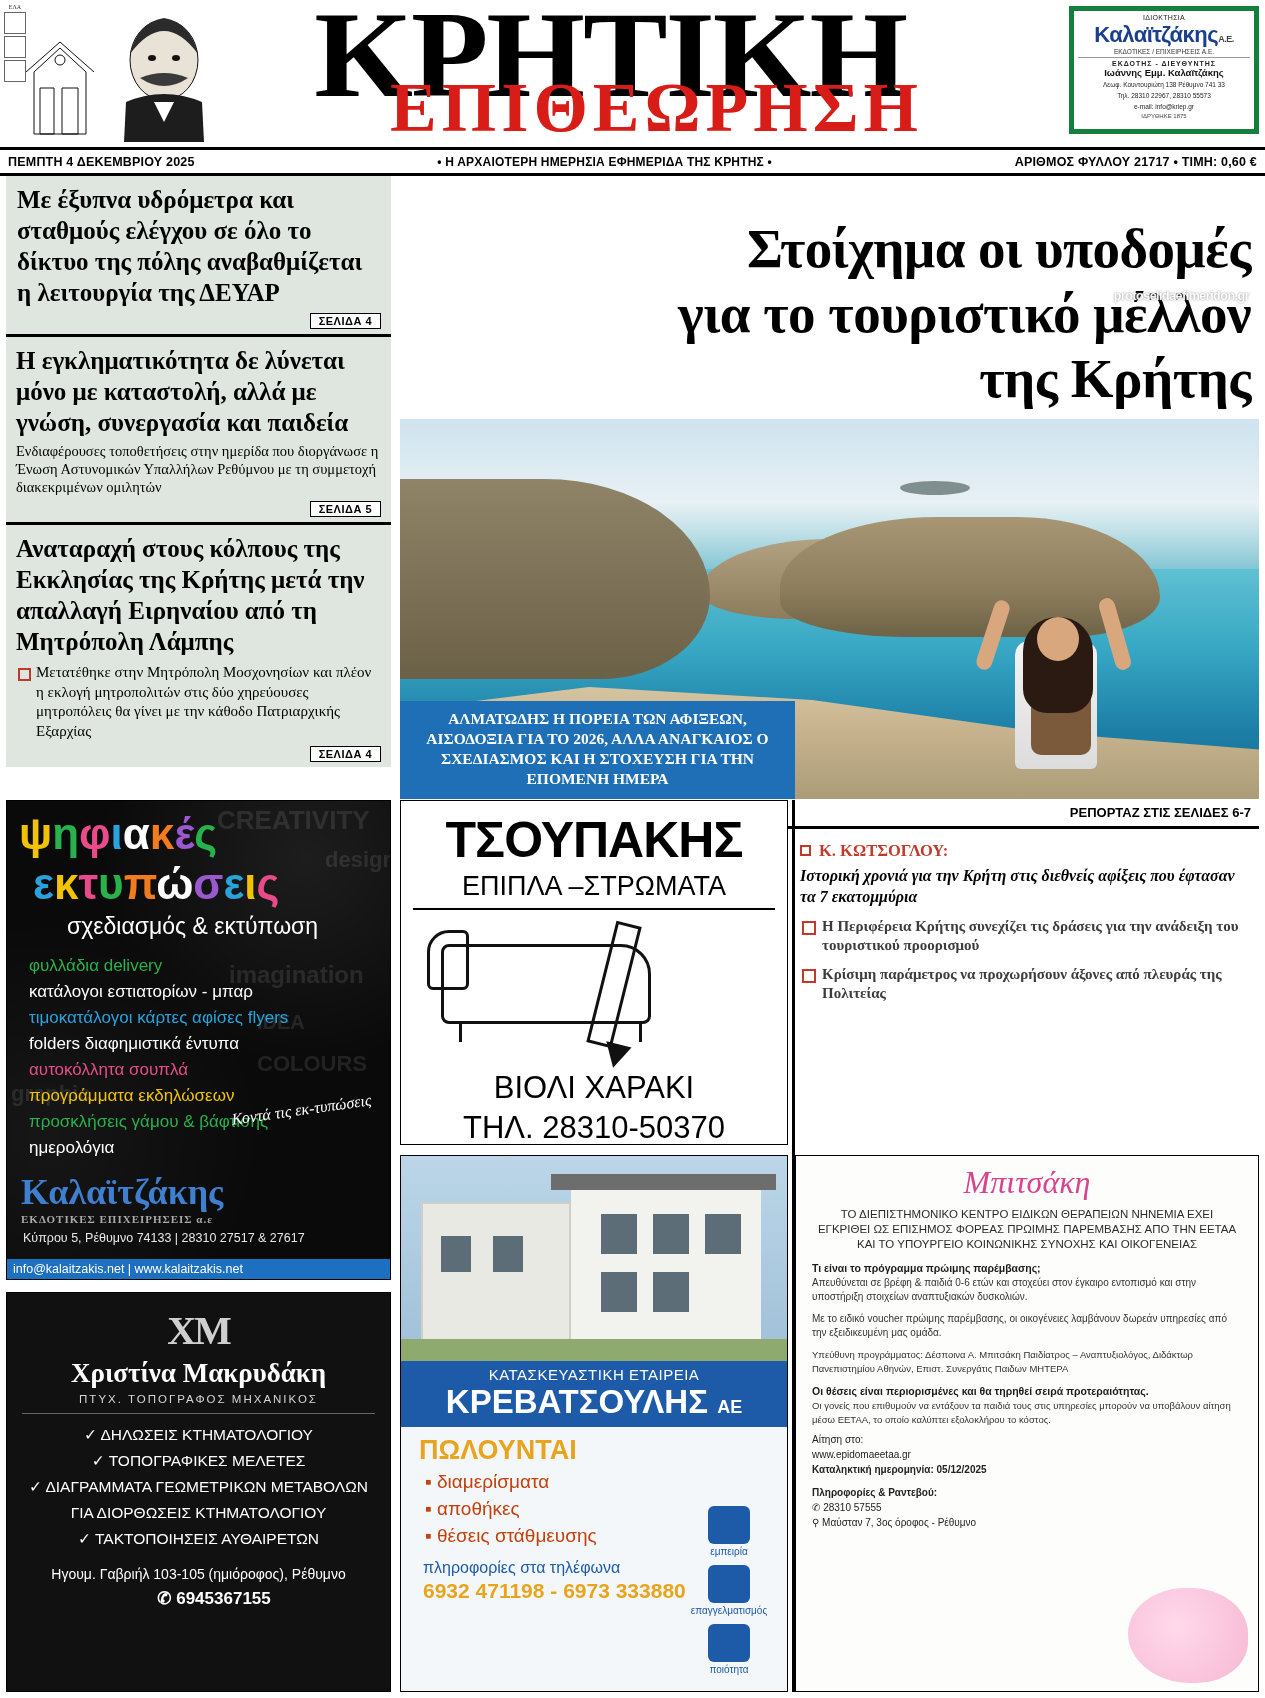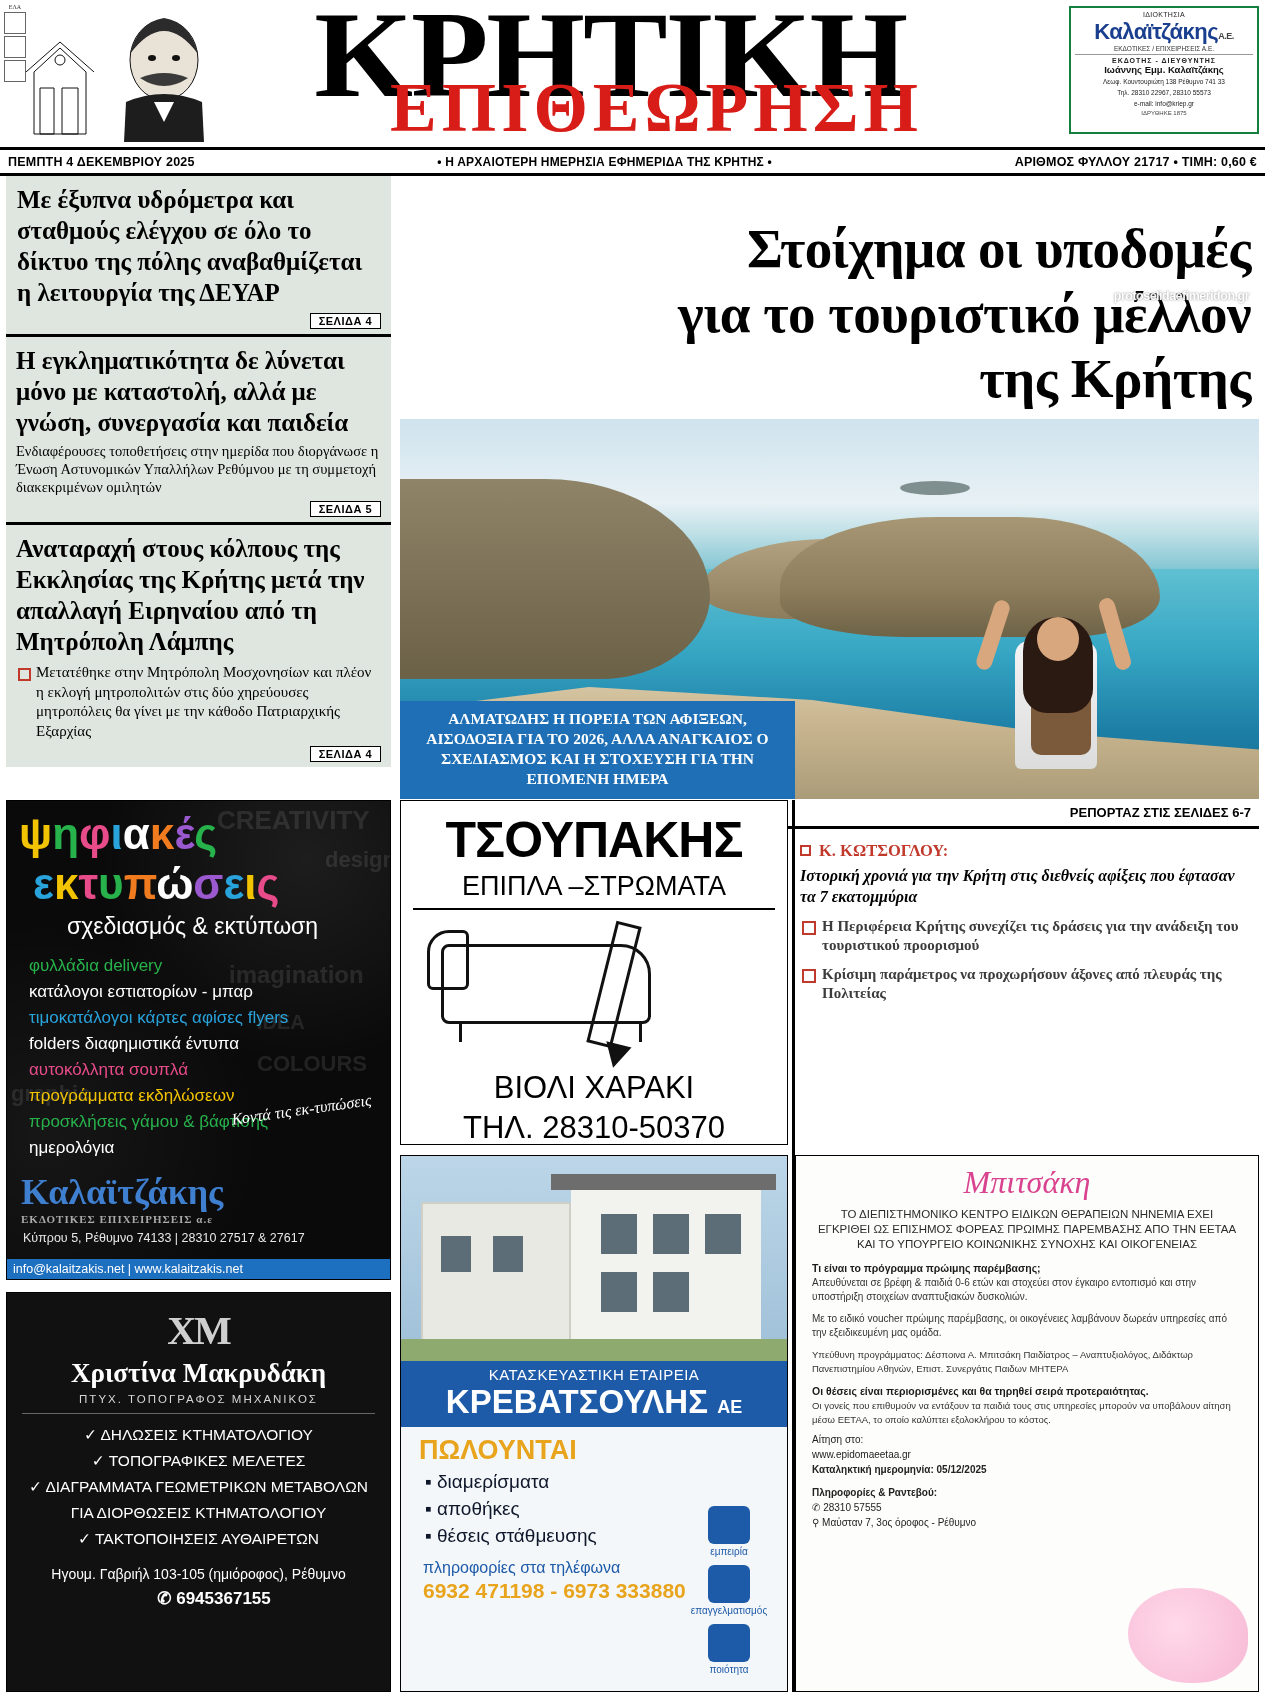--- a/index.html
+++ b/index.html
@@ -25,21 +25,21 @@
     transform:scaleX(1.04); transform-origin:left top;
   }
   .mast-epitheorisi {
     position:absolute; left:175px; top:88px;
     font-family:"Liberation Serif", serif;
     font-weight:bold; font-size:70px; line-height:52px;
     color:#d81c18; letter-spacing:5px;
   }
   .mast-box {
     position:absolute; right:6px; top:6px; width:190px; height:128px;
-    border:2px solid #15803d; padding:3px 4px; text-align:center;
+    border:5px solid #15803d; padding:3px 4px; text-align:center;
     font-family:"Liberation Sans", sans-serif;
   }
   .mast-box .idio { font-size:7px; color:#222; letter-spacing:.3px; }
   .mast-box .brand { font-size:22px; font-weight:bold; color:#1a3f8f; letter-spacing:-.5px; margin-top:1px;}
   .mast-box .brand .ae { font-size:9px; color:#444; }
   .mast-box .sub { font-size:6.5px; color:#333; border-bottom:1px solid #999; padding-bottom:2px;}
   .mast-box .role { font-size:7px; font-weight:bold; color:#222; margin-top:2px; letter-spacing:1px;}
   .mast-box .name { font-size:9.5px; font-weight:bold; color:#111; }
   .mast-box .addr { font-size:6.5px; color:#222; line-height:9px; margin-top:2px;}
   .mast-box .since { font-size:6px; color:#444; margin-top:2px;}
@@ -284,21 +284,21 @@
   .kv-roof { position:absolute; left:150px; top:18px; width:225px; height:16px; background:#6d6d6d;}
   .kv-win { position:absolute; background:#5d6d78; }
   .kv-green { position:absolute; left:0; bottom:0; width:100%; height:22px; background:#8faa6e;}
   .kv-head {
     background:#1d5aa8; color:#fff; text-align:center; padding:5px 0 6px 0;
   }
   .kv-head .t1 { font-size:15px; letter-spacing:.5px; font-family:"Liberation Sans",sans-serif;}
   .kv-head .t2 { font-size:33px; font-weight:bold; font-family:"Liberation Sans",sans-serif;}
   .kv-head .t2 .ae { font-size:18px; }
   .kv-sale { color:#e8a41c; font-size:27px; font-weight:bold; margin:8px 0 2px 18px; font-family:"Liberation Sans",sans-serif;}
-  .kv-items { margin-left:24px; font-size:19px; line-height:27px; color:#0f172a; font-family:"Liberation Sans",sans-serif;}
+  .kv-items { margin-left:24px; font-size:19px; line-height:27px; color:#c2410c; font-family:"Liberation Sans",sans-serif;}
   .kv-info { color:#1d5aa8; font-size:16px; margin:10px 0 0 22px; font-family:"Liberation Sans",sans-serif;}
   .kv-phone { color:#e8a41c; font-size:21px; font-weight:bold; margin:2px 0 0 22px; font-family:"Liberation Sans",sans-serif;}
   .kv-icons { position:absolute; right:10px; bottom:8px; width:96px; text-align:center;}
   .kv-ic { width:42px; height:38px; background:#1d5aa8; border-radius:6px; margin:0 auto 2px auto;}
   .kv-ic-l { font-size:10px; color:#1d5aa8; margin-bottom:8px; font-family:"Liberation Sans",sans-serif;}
 
   
   #ad-nhnemia { left:795px; top:355px; width:464px; height:537px; background:#fdfdfb; }
   .nh-title { text-align:center; color:#d8428e; font-size:32px; margin-top:8px; font-family:"Liberation Serif",serif; font-style:italic;}
   .nh-sub { text-align:center; font-size:11.5px; line-height:15px; color:#2b2b2b; margin-top:6px; padding:0 20px; font-family:"Liberation Sans",sans-serif;}

